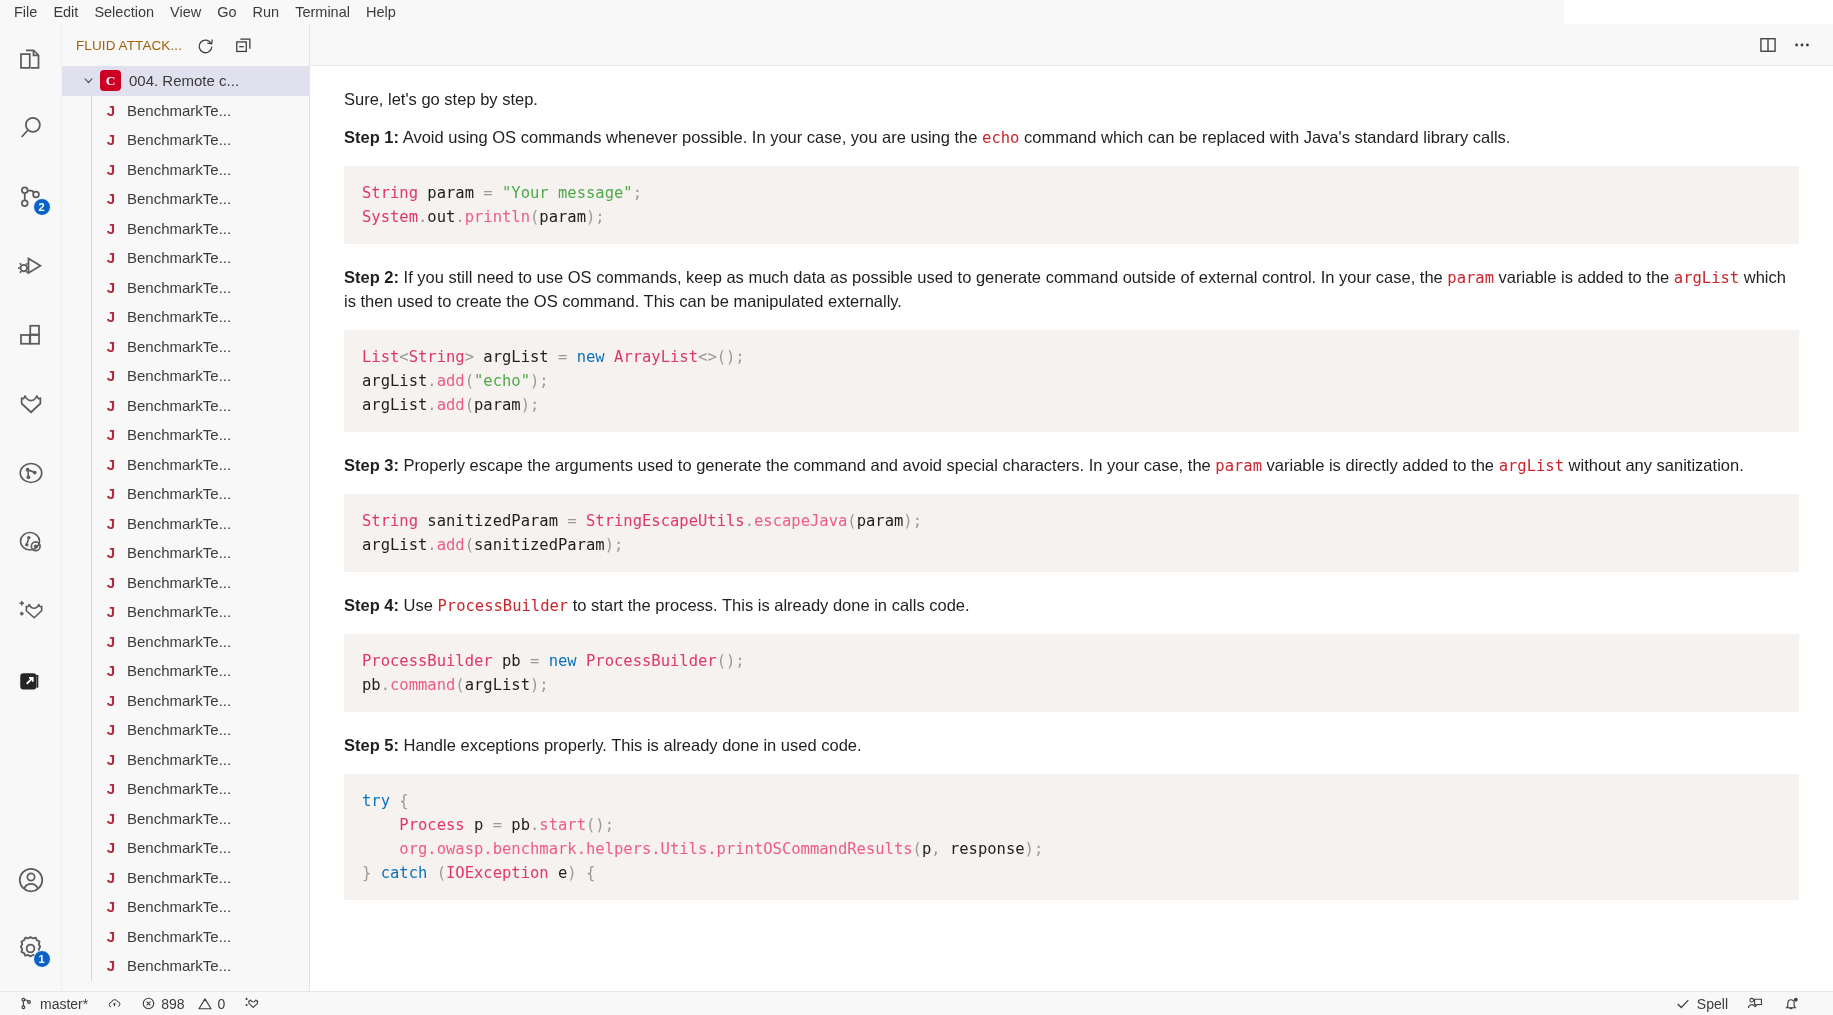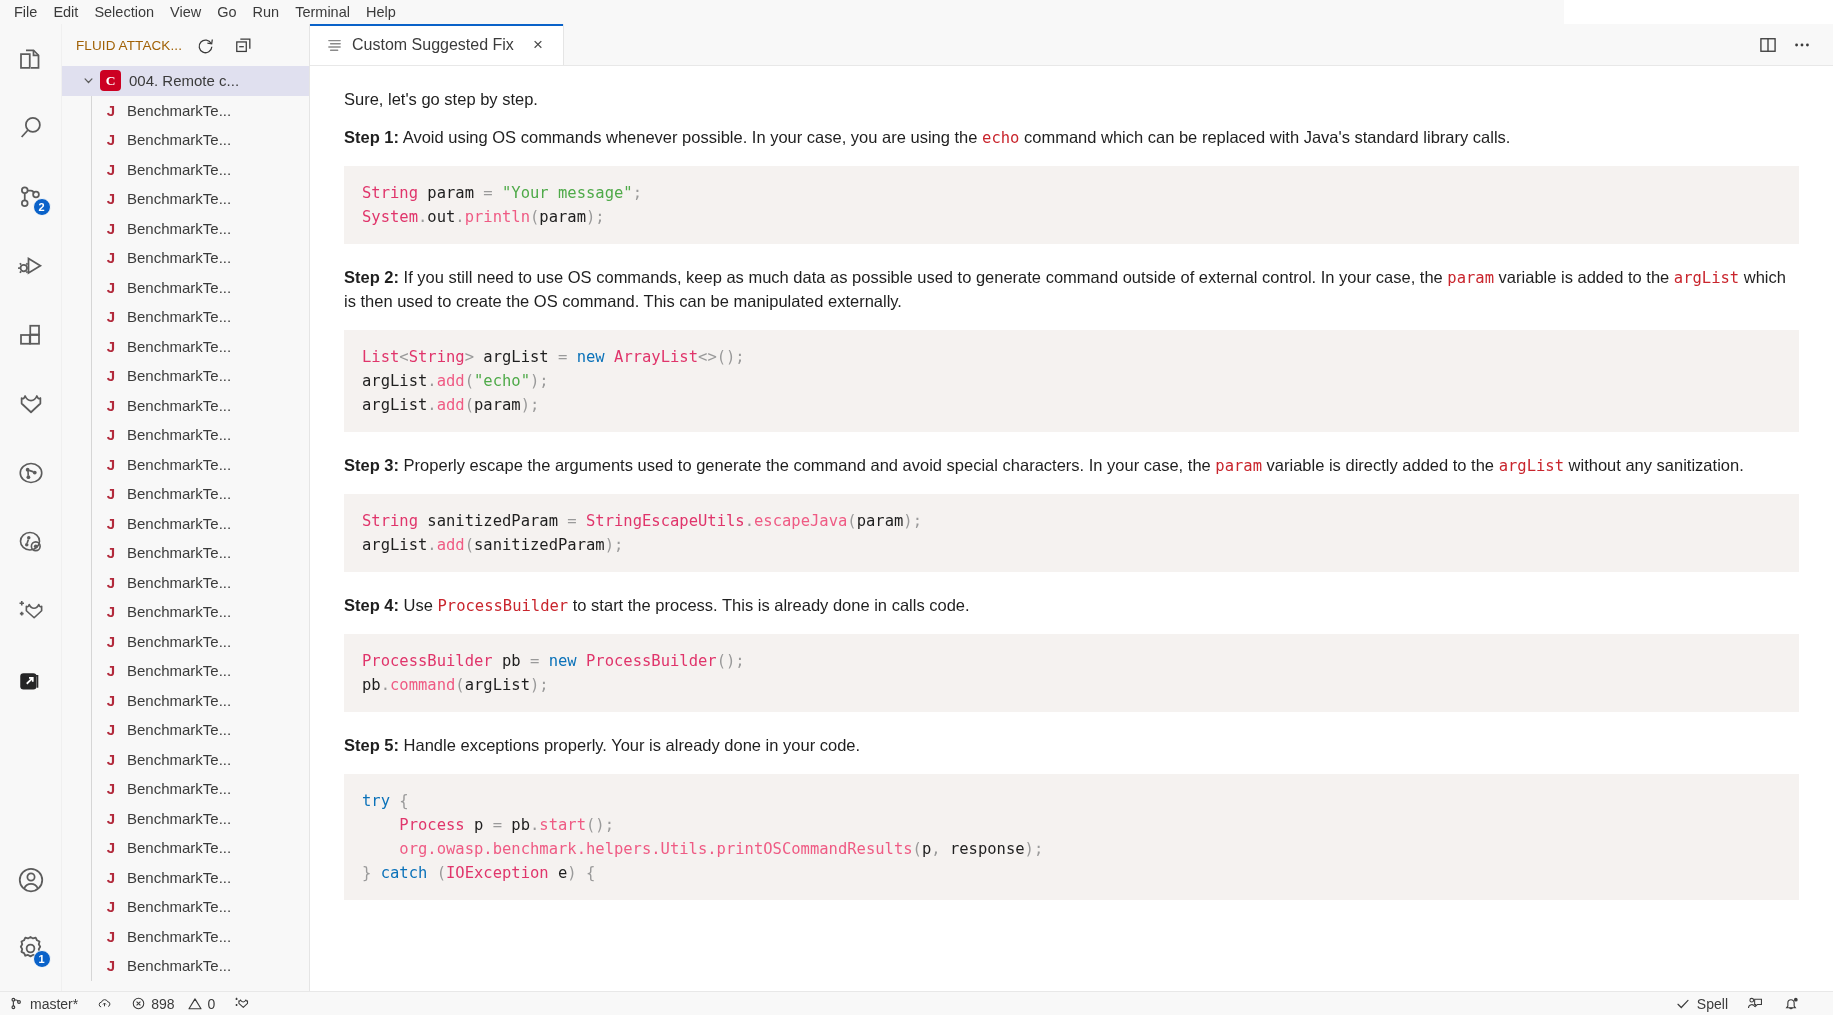--- a/index.html
+++ b/index.html
@@ -187,21 +187,21 @@
 
   
   .statusbar {
     position: absolute; left: 0; bottom: 0; width: 1833px; height: 24px;
     background: #f8f8f8;
     border-top: 1px solid #e8e8e8;
     display: flex; align-items: center;
     font-size: 14px; color: #3b3b3b;
     z-index: 50;
   }
-  .sb-left { display: flex; align-items: center; gap: 0px; }
+  .sb-left { display: flex; align-items: center; padding-left: 10px; gap: 0px; }
   .sb-right { margin-left: auto; display: flex; align-items: center; padding-right: 24px; }
   .sb-item {
     display: flex; align-items: center; gap: 6px;
     padding: 0 9px; height: 24px; cursor: pointer; white-space: nowrap;
   }
   svg { display: block; }
 </style>
 </head>
 <body>
 
@@ -497,29 +497,20 @@
       </div>
       <div class="tree-row tree-child">
         <span class="j-icon">J</span>
         <span>BenchmarkTe...</span>
       </div>
     </div>
 </div>
 
 <div class="editor-area">
   <div class="tabbar">
-    <div class="tab active">
-      <span class="tab-icon">
-        <svg width="17" height="17" viewBox="0 0 24 24" fill="none" stroke="#8a8a8a" stroke-width="2" stroke-linecap="round">
-          <path d="M4 6.5 h16 M6.5 11 h13.5 M4 15.5 h16 M6.5 20 h10"></path>
-        </svg>
-      </span>
-      <span class="tab-label">Custom Suggested Fix</span>
-      <span class="tab-close">×</span>
-    </div>
     <div class="tabbar-filler"></div>
     <div class="tabbar-actions">
       <span class="tb-action">
         <span>
           <svg width="20" height="20" viewBox="0 0 24 24" fill="none" stroke="currentColor" stroke-width="1.6">
             <rect x="3.5" y="4.5" width="17" height="15"></rect>
               <path d="M12 4.5 v15"></path>
           </svg>
         </span>
       </span>
@@ -538,21 +529,21 @@
   <div class="preview" id="preview">
       <p class="p-para" style="margin-bottom: 14px;">Sure, let's go step by step.</p>
       <p class="p-para"><span class="step-label">Step 1:</span><span> Avoid using OS commands whenever possible. In your case, you are using the </span><code class="inline">echo</code><span> command which can be replaced with Java's standard library calls.</span></p>
       <div class="codeblock"><div><span class="tok-type">String</span><span class="tok-plain"> param </span><span class="tok-punc">=</span><span class="tok-plain"> </span><span class="tok-str">"Your message"</span><span class="tok-punc">;</span></div><div><span class="tok-type">System</span><span class="tok-punc">.</span><span class="tok-plain">out</span><span class="tok-punc">.</span><span class="tok-fn">println</span><span class="tok-punc">(</span><span class="tok-plain">param</span><span class="tok-punc">);</span></div></div>
       <p class="p-para"><span class="step-label">Step 2:</span><span> If you still need to use OS commands, keep as much data as possible used to generate command outside of external control. In your case, the </span><code class="inline">param</code><span> variable is added to the </span><code class="inline">argList</code><span> which is then used to create the OS command. This can be manipulated externally.</span></p>
       <div class="codeblock"><div><span class="tok-type">List</span><span class="tok-punc">&lt;</span><span class="tok-type">String</span><span class="tok-punc">&gt;</span><span class="tok-plain"> argList </span><span class="tok-punc">=</span><span class="tok-plain"> </span><span class="tok-kw">new</span><span class="tok-plain"> </span><span class="tok-type">ArrayList</span><span class="tok-punc">&lt;&gt;();</span></div><div><span class="tok-plain">argList</span><span class="tok-punc">.</span><span class="tok-fn">add</span><span class="tok-punc">(</span><span class="tok-str">"echo"</span><span class="tok-punc">);</span></div><div><span class="tok-plain">argList</span><span class="tok-punc">.</span><span class="tok-fn">add</span><span class="tok-punc">(</span><span class="tok-plain">param</span><span class="tok-punc">);</span></div></div>
       <p class="p-para"><span class="step-label">Step 3:</span><span> Properly escape the arguments used to generate the command and avoid special characters. In your case, the </span><code class="inline">param</code><span> variable is directly added to the </span><code class="inline">argList</code><span> without any sanitization.</span></p>
       <div class="codeblock"><div><span class="tok-type">String</span><span class="tok-plain"> sanitizedParam </span><span class="tok-punc">=</span><span class="tok-plain"> </span><span class="tok-type">StringEscapeUtils</span><span class="tok-punc">.</span><span class="tok-fn">escapeJava</span><span class="tok-punc">(</span><span class="tok-plain">param</span><span class="tok-punc">);</span></div><div><span class="tok-plain">argList</span><span class="tok-punc">.</span><span class="tok-fn">add</span><span class="tok-punc">(</span><span class="tok-plain">sanitizedParam</span><span class="tok-punc">);</span></div></div>
       <p class="p-para"><span class="step-label">Step 4:</span><span> Use </span><code class="inline">ProcessBuilder</code><span> to start the process. This is already done in calls code.</span></p>
       <div class="codeblock"><div><span class="tok-type">ProcessBuilder</span><span class="tok-plain"> pb </span><span class="tok-punc">=</span><span class="tok-plain"> </span><span class="tok-kw">new</span><span class="tok-plain"> </span><span class="tok-type">ProcessBuilder</span><span class="tok-punc">();</span></div><div><span class="tok-plain">pb</span><span class="tok-punc">.</span><span class="tok-fn">command</span><span class="tok-punc">(</span><span class="tok-plain">argList</span><span class="tok-punc">);</span></div></div>
-      <p class="p-para"><span class="step-label">Step 5:</span><span> Handle exceptions properly. Your is already done in your code.</span></p>
+      <p class="p-para"><span class="step-label">Step 5:</span><span> Handle exceptions properly. This is already done in used code.</span></p>
       <div class="codeblock"><div><span class="tok-kw">try</span><span class="tok-punc"> {</span></div><div><span class="tok-plain">    </span><span class="tok-type">Process</span><span class="tok-plain"> p </span><span class="tok-punc">=</span><span class="tok-plain"> pb</span><span class="tok-punc">.</span><span class="tok-fn">start</span><span class="tok-punc">();</span></div><div><span class="tok-plain">    </span><span class="tok-fn">org.owasp.benchmark.helpers.Utils.printOSCommandResults</span><span class="tok-punc">(</span><span class="tok-plain">p</span><span class="tok-punc">, </span><span class="tok-plain">response</span><span class="tok-punc">);</span></div><div><span class="tok-punc">} </span><span class="tok-kw">catch</span><span class="tok-punc"> (</span><span class="tok-type">IOException</span><span class="tok-plain"> e</span><span class="tok-punc">) {</span></div></div>
     </div>
 </div>
 
 <div class="statusbar">
   <div class="sb-left">
     <span class="sb-item">
       <span>
         <svg width="15" height="15" viewBox="0 0 24 24" fill="none" stroke="currentColor" stroke-width="1.8">
           <circle cx="7" cy="6" r="2.2"></circle>

